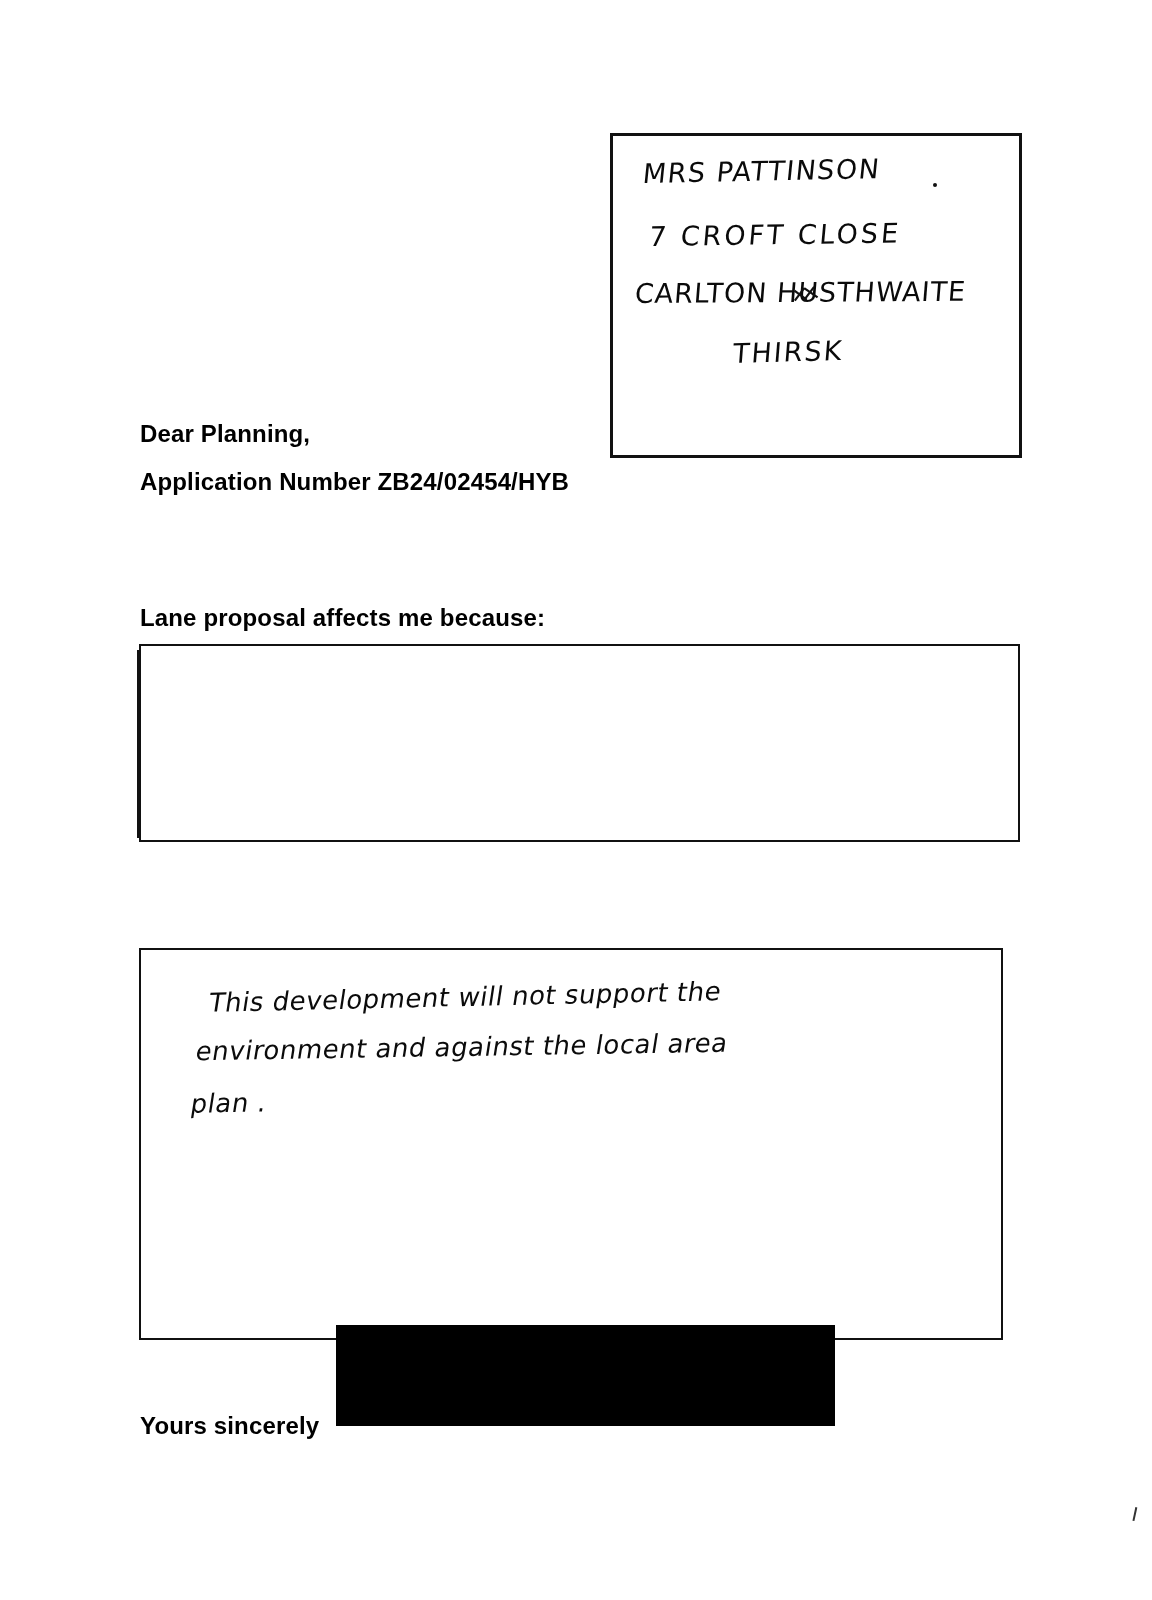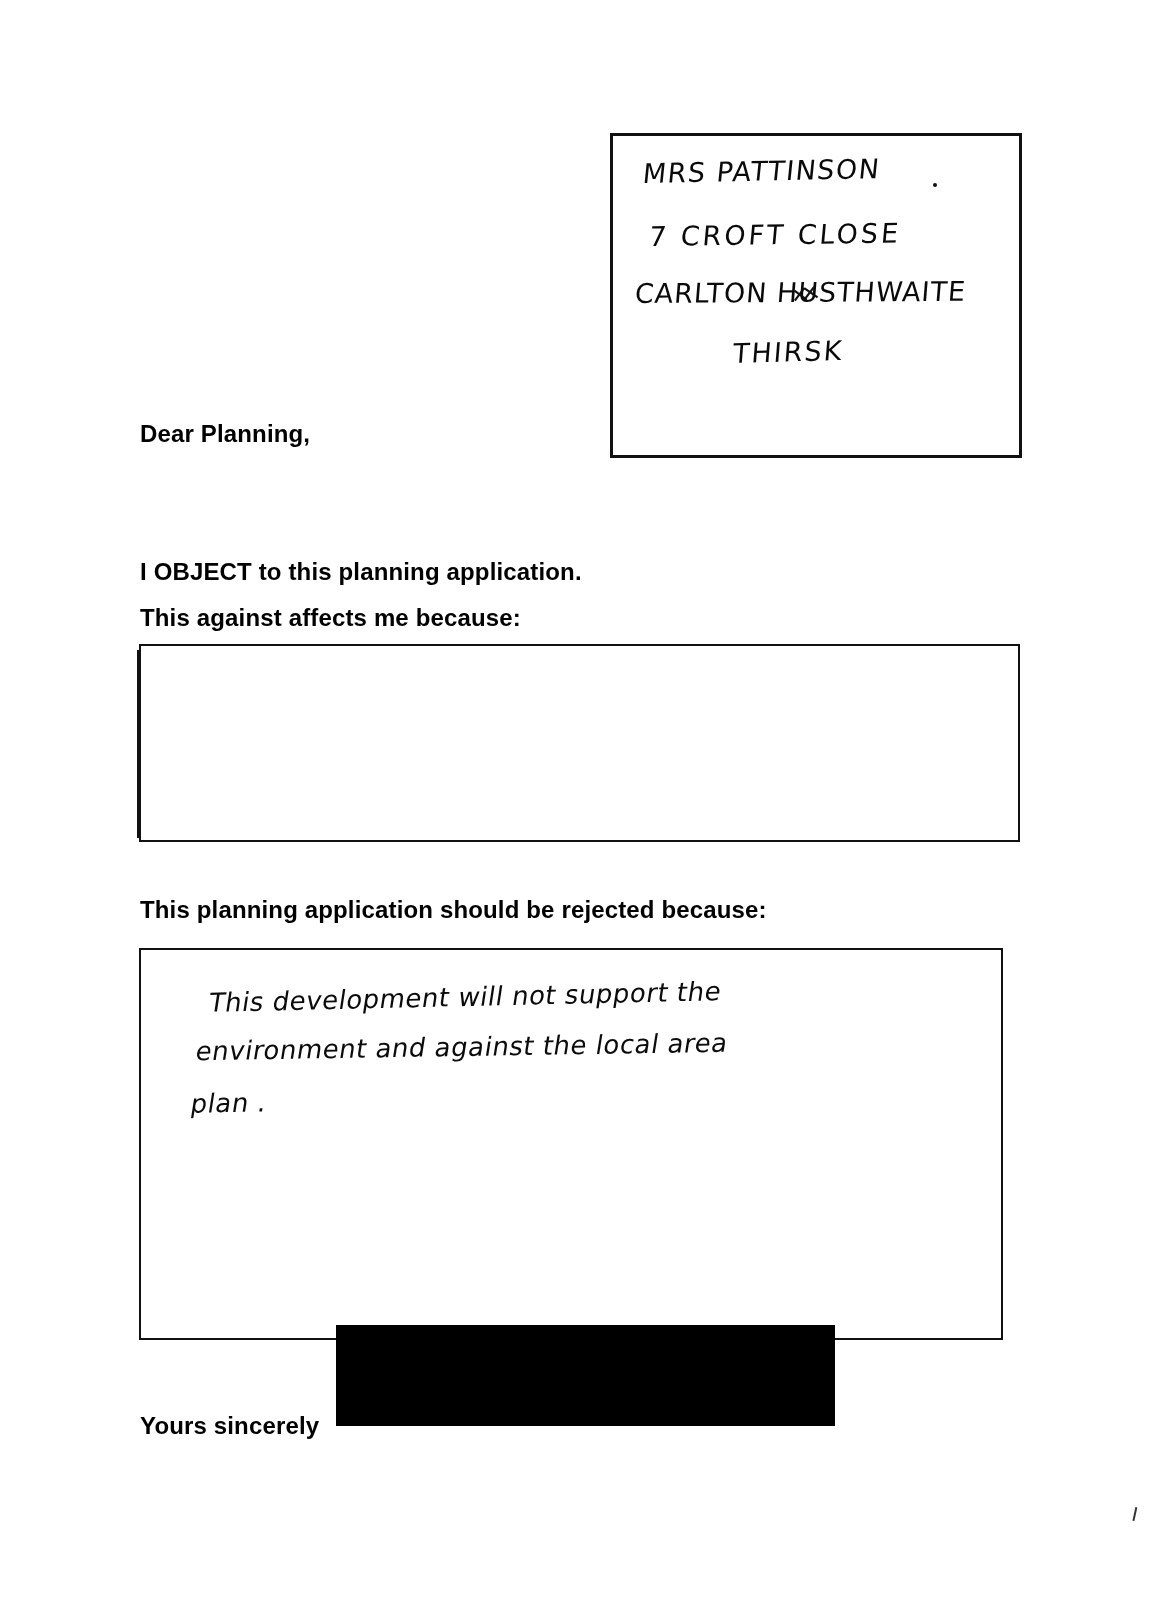--- a/index.html
+++ b/index.html
@@ -156,28 +156,27 @@
     <div class="addr-dot"></div>
     <div class="addr-line hand addr-2">7 CROFT CLOSE</div>
     <div class="addr-line hand addr-3">CARLTON HUSTHWAITE</div>
     <svg class="addr-scribble" viewBox="0 0 26 16">
       <path d="M1 13 L12 2 M2 3 L13 14 M10 14 L22 2 M12 2 L24 13" stroke="#111" stroke-width="2.2" fill="none"></path>
     </svg>
     <div class="addr-line hand addr-4">THIRSK</div>
   </div>
 
   <div class="line l-dear">Dear Planning,</div>
-  <div class="line l-object">I OBJECT to this planning application.</div>
-  <div class="line l-affects">This against affects me because:</div>
+  <div class="line l-appnum">Application Number ZB24/02454/HYB</div>
+  <div class="line l-affects">Lane proposal affects me because:</div>
 
   <div class="box-empty">
     <div></div>
   </div>
 
-  <div class="line l-rejected">This planning application should be rejected because:</div>
 
   <div class="box-reason">
     <div class="hw-line hw-1">This development will not support the</div>
     <div class="hw-line hw-2">environment and against the local area</div>
     <div class="hw-line hw-3">plan .</div>
   </div>
 
   <div class="line l-yours">Yours sincerely</div>
 
   <div class="redaction"></div>

